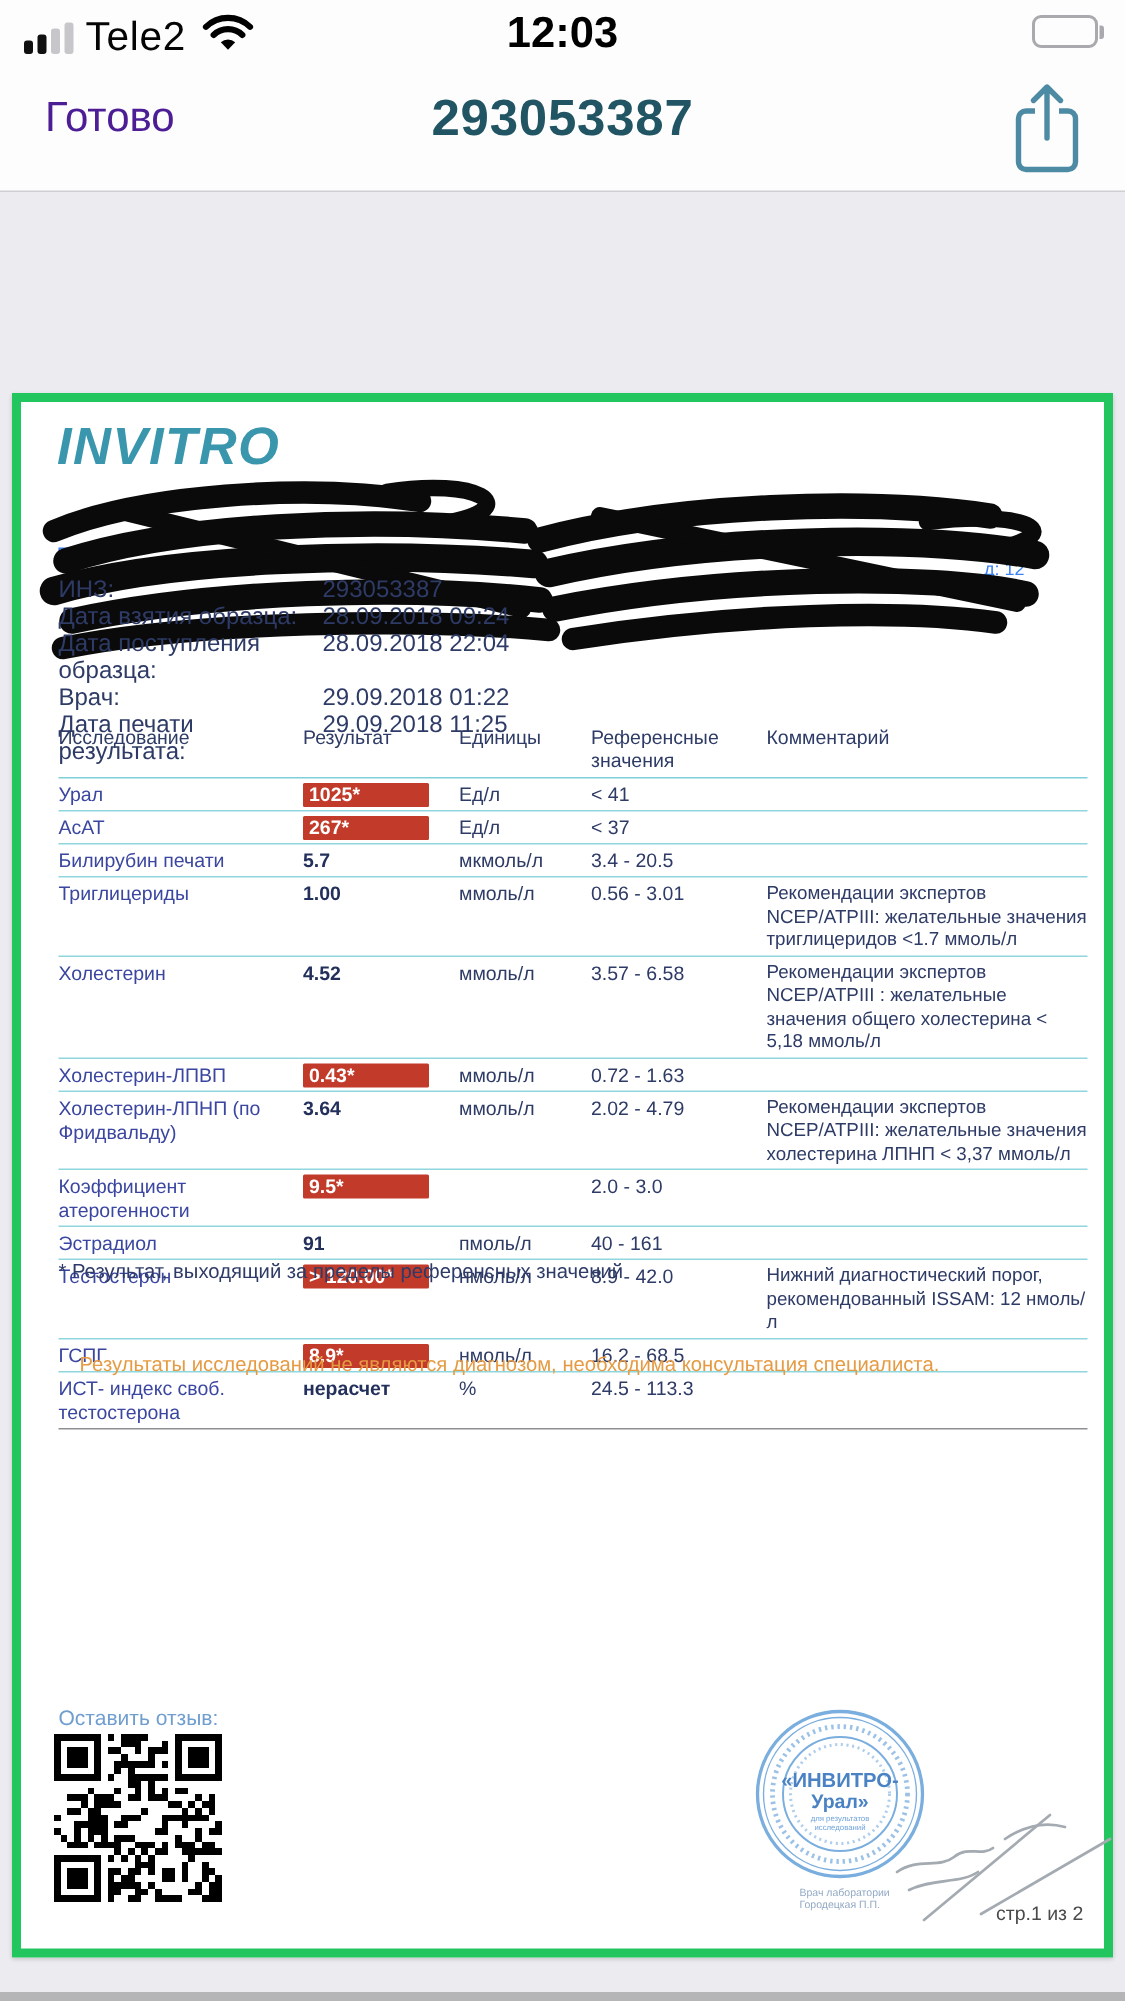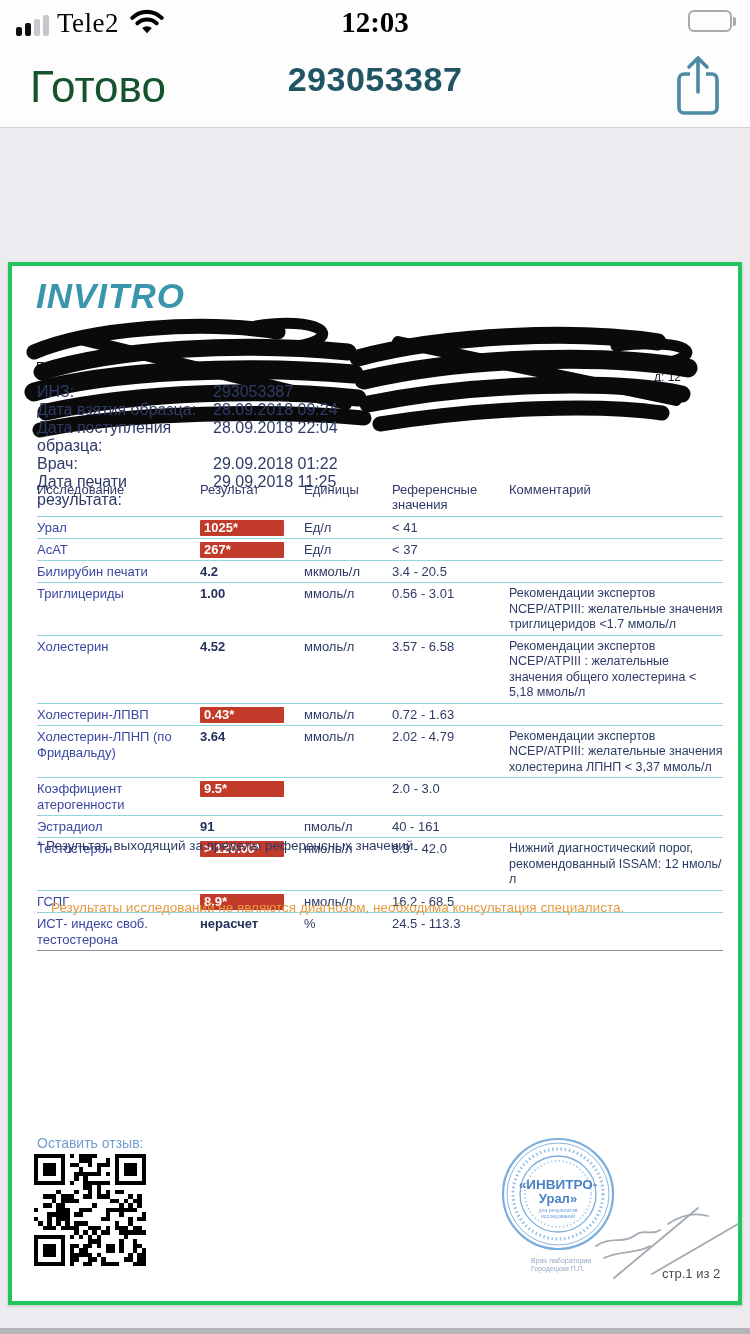--- a/index.html
+++ b/index.html
@@ -2,46 +2,46 @@
 <html><head>
 <meta charset="utf-8">
 <style>
   html,body{margin:0;padding:0;}
   body{width:750px;height:1334px;position:relative;background:#ebebf0;
        font-family:"Liberation Sans",sans-serif;overflow:hidden;}
 
   
   .chrome{position:absolute;top:0;left:0;width:750px;height:127px;background:#fdfdfd;
           border-bottom:1px solid #cfcfd4;z-index:5;}
-  .statusbar{position:absolute;top:0;left:0;width:750px;height:44px;font-family:Liberation Serif, serif;}
+  .statusbar{position:absolute;top:0;left:0;width:750px;height:44px;}
   .sb-left{position:absolute;left:16px;top:8px;display:flex;align-items:center;gap:8px;}
   .sig{display:flex;align-items:flex-end;gap:3px;height:24px;}
   .sig i{display:block;width:6px;border-radius:2px;background:#c7c7cb;}
   .sig i.on{background:#101010;}
   .carrier{font-size:27px;color:#050505;letter-spacing:.5px;}
   .sb-time{position:absolute;left:0;right:0;top:6px;text-align:center;font-size:29px;
            font-weight:700;color:#000;}
   .battery{position:absolute;right:14px;top:10px;display:flex;align-items:center;}
   .batt-body{width:44px;height:22px;border:2px solid #a9a9ae;border-radius:6px;padding:2px;box-sizing:border-box;}
   .batt-fill{width:50%;height:100%;background:#0a0a0a;border-radius:2px;}
   .batt-tip{width:3px;height:9px;background:#a9a9ae;border-radius:0 2px 2px 0;margin-left:1px;}
 
   .navbar{position:absolute;top:44px;left:0;width:750px;height:83px;}
-  .done-btn{position:absolute;left:30px;top:18px;font-size:44px;color:#14532d;cursor:pointer;}
+  .done-btn{position:absolute;left:30px;top:18px;font-size:28px;color:#4c1d95;cursor:pointer;}
   .nav-title{position:absolute;left:0;right:0;top:16px;text-align:center;font-size:34px;
              font-weight:700;color:#215564;letter-spacing:.5px;}
   .share-btn{position:absolute;right:24px;top:8px;width:56px;height:68px;cursor:pointer;}
 
   
   .page{position:absolute;left:8px;top:262px;width:734px;height:1043px;background:#ffffff;
-        border:4px solid #22c55e;box-sizing:border-box;box-shadow:0 1px 3px rgba(0,0,0,.18);}
+        border:6px solid #22c55e;box-sizing:border-box;box-shadow:0 1px 3px rgba(0,0,0,.18);}
   .logo{position:absolute;left:24px;top:10px;font-size:35px;font-weight:800;font-style:italic;
         color:#3a96ad;letter-spacing:1px;}
   .scribbles{position:absolute;left:4px;top:46px;width:706px;height:140px;pointer-events:none;}
-  .frag{position:absolute;font-size:12px;color:#0f172a;}
+  .frag{position:absolute;font-size:12px;color:#3b82f6;}
   .frag-po{left:24px;top:94px;}
   .frag-right{left:642px;top:104px;}
 
   .inforows{position:absolute;left:25px;top:117px;font-size:16px;color:#2e3b66;line-height:18px;}
   .irow{display:flex;}
   .irow .lab{width:176px;}
   .irow .val{}
 
   
   .rtable{position:absolute;left:25px;top:213px;width:686px;font-size:13px;color:#2e3b66;}
@@ -178,21 +178,21 @@
     </div>
     <div class="trow">
       <div class="c1">АсАТ</div>
       <div class="c2"><span class="res flag">267*</span></div>
       <div class="c3">Ед/л</div>
       <div class="c4">&lt; 37</div>
       <div class="c5"></div>
     </div>
     <div class="trow">
       <div class="c1">Билирубин печати</div>
-      <div class="c2"><span class="res">4.2</span></div>
+      <div class="c2"><span class="res">5.7</span></div>
       <div class="c3">мкмоль/л</div>
       <div class="c4">3.4 - 20.5</div>
       <div class="c5"></div>
     </div>
     <div class="trow">
       <div class="c1">Триглицериды</div>
       <div class="c2"><span class="res">1.00</span></div>
       <div class="c3">ммоль/л</div>
       <div class="c4">0.56 - 3.01</div>
       <div class="c5">Рекомендации экспертов NCEP/ATPIII: желательные значения триглицеридов &lt;1.7 ммоль/л</div>

